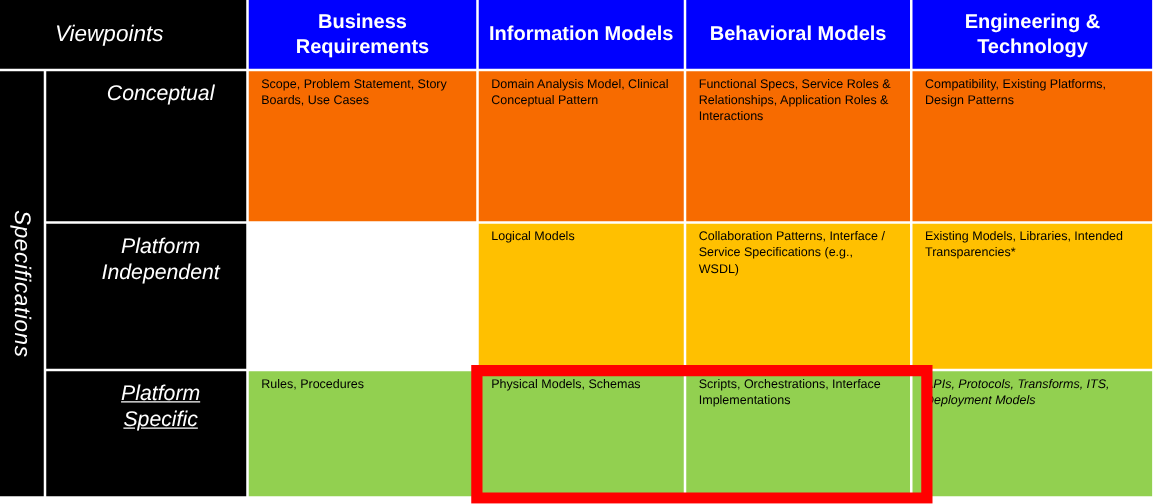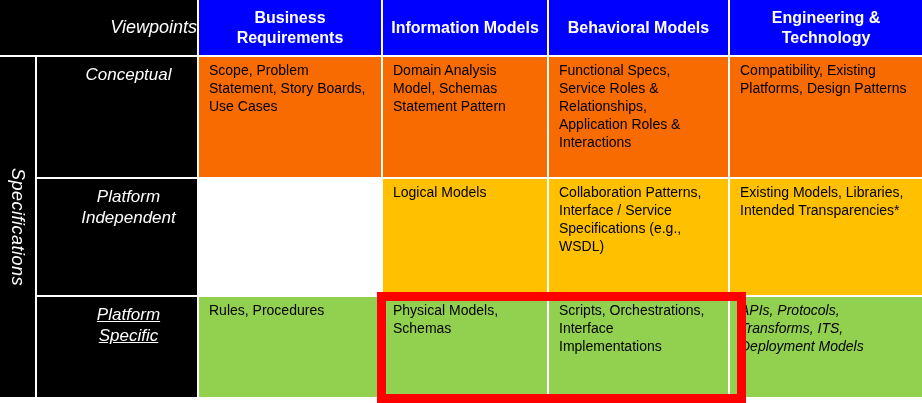--- a/index.html
+++ b/index.html
@@ -34,21 +34,22 @@
   
   .corner {
     grid-column: 1 / 3;
     grid-row: 1;
     background: var(--black, #000000);
     color: var(--text_light, #ffffff);
     font-style: italic;
     font-size: 18px;
     display: flex;
     align-items: center;
-    justify-content: flex-end;
+    justify-content: flex-start;
+    padding-left: 44px;
   }
   .side-strip {
     grid-column: 1;
     grid-row: 2 / 5;
     background: var(--black, #000000);
     color: var(--text_light, #ffffff);
     display: flex;
     align-items: center;
     justify-content: center;
   }
@@ -85,21 +86,21 @@
     line-height: 1.22;
     display: flex;
     align-items: center;
     justify-content: center;
     text-align: center;
     padding: 0 8px;
   }
   
   .content {
     color: var(--text_dark, #000000);
-    font-size: 14px;
+    font-size: 10px;
     line-height: 1.28;
     padding: 5px 11px 4px 10px;
   }
   .row-conceptual   { background: var(--row1_bg, #f76b00); }
   .row-independent  { background: var(--row2_bg, #ffc000); }
   .row-specific     { background: var(--row3_bg, #92d050); }
   
   .highlight-box {
     position: absolute;
     left: 377px;
@@ -135,21 +136,21 @@
     </div>
 
     <div class="cell side-strip">
       <span class="vtext">Specifications</span>
     </div>
 
     <div class="cell row-label" style="grid-row:2;">
       <span>Conceptual</span>
     </div>
     <div class="cell content row-conceptual" style="grid-column:3;grid-row:2;">Scope, Problem Statement, Story Boards, Use Cases</div>
-    <div class="cell content row-conceptual" style="grid-column:4;grid-row:2;">Domain Analysis Model, Schemas Statement Pattern</div>
+    <div class="cell content row-conceptual" style="grid-column:4;grid-row:2;">Domain Analysis Model, Clinical Conceptual Pattern</div>
     <div class="cell content row-conceptual" style="grid-column:5;grid-row:2;">Functional Specs, Service Roles &amp; Relationships, Application Roles &amp; Interactions</div>
     <div class="cell content row-conceptual" style="grid-column:6;grid-row:2;">Compatibility, Existing Platforms, Design Patterns</div>
 
     <div class="cell row-label" style="grid-row:3;">
       <span>Platform Independent</span>
     </div>
     <div class="cell content row-independent" style="grid-column:4;grid-row:3;">Logical Models</div>
     <div class="cell content row-independent" style="grid-column:5;grid-row:3;">Collaboration Patterns, Interface / Service Specifications (e.g., WSDL)</div>
     <div class="cell content row-independent" style="grid-column:6;grid-row:3;">Existing Models, Libraries, Intended Transparencies*</div>
 

